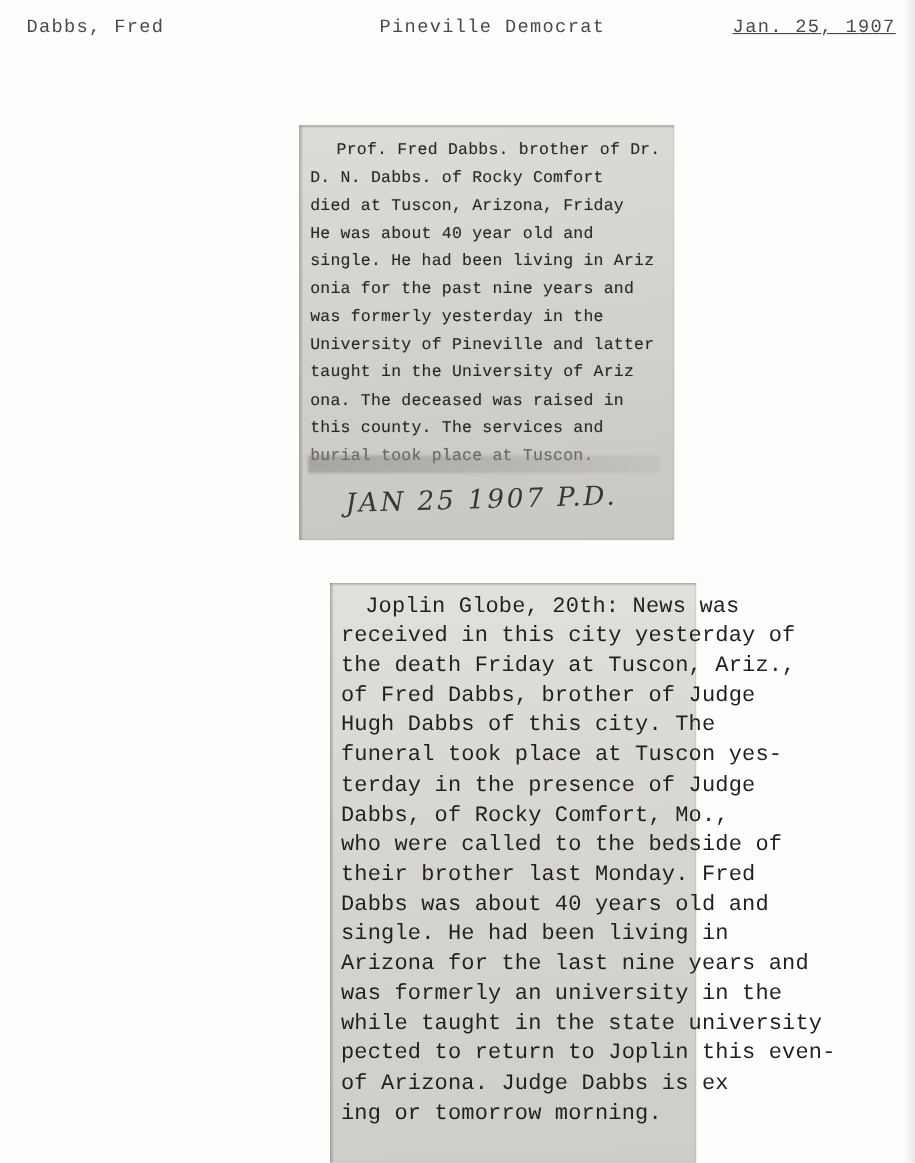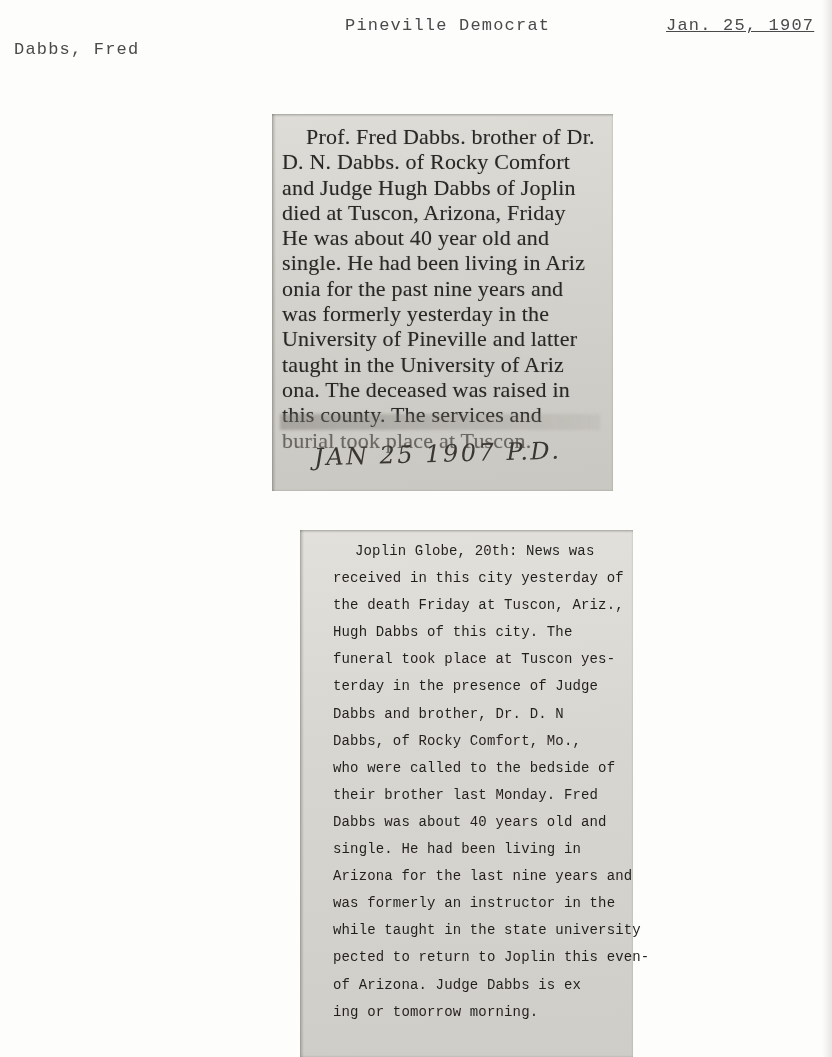--- a/index.html
+++ b/index.html
@@ -25,21 +25,21 @@
     height: 30px;
   }
   .header span {
     position: absolute;
     font-family: "Liberation Mono", monospace;
     font-size: 17px;
     letter-spacing: 1.2px;
     color: #4a4a4a;
     white-space: nowrap;
   }
-  .hdr-name  { left: 14px;  top: 0; margin-top: 24px; }
+  .hdr-name  { left: 24px;  top: 0; }
   .hdr-paper { left: 345px; top: 0; }
   .hdr-date  { left: 666px; top: 0; text-decoration: underline; }
 
   
   .clipping {
     position: absolute;
     background: #d9d7d2;
     box-shadow: 0 0 2px rgba(0,0,0,0.25) inset;
   }
 
@@ -51,27 +51,26 @@
     height: 377px;
     background: linear-gradient(175deg,#dedcd7 0%,#d4d2cc 45%,#c9c7c1 100%);
   }
   #clip1 .text-zone {
     position: absolute;
     left: 10px;
     top: 10px;
     width: 322px;
   }
   #clip1 .line {
-    font-size: 22px;
+    font-size: 15px;
     line-height: 25.3px;
     letter-spacing: 0.2px;
     white-space: nowrap;
     color: #2a2826;
     text-shadow: 0 0 1px rgba(60,60,60,0.35);
-    font-family: Liberation Serif, serif;
   }
   #clip1 .line.indent { text-indent: 24px; }
   #clip1 .line.fade { color: #55524d; opacity: .82; }
   #clip1 .smudge {
     position: absolute;
     left: 8px;
     top: 300px;
     width: 320px;
     height: 16px;
     background: linear-gradient(90deg, rgba(120,118,112,.45), rgba(150,148,142,.15));
@@ -98,26 +97,25 @@
     height: 527px;
     background: linear-gradient(178deg,#e2e0db 0%,#d8d6d1 40%,#cfcdc7 100%);
   }
   #clip2 .text-zone {
     position: absolute;
     left: 10px;
     top: 8px;
     width: 318px;
   }
   #clip2 .line {
-    font-size: 14px;
+    font-size: 20px;
     line-height: 27.1px;
     letter-spacing: 0.15px;
     white-space: nowrap;
     color: #221f1d;
-    margin-left: 23px;
   }
   #clip2 .line.indent { text-indent: 22px; }
 
   
   .edge-left {
     position: absolute;
     left: 0; top: 0; bottom: 0;
     width: 4px;
     background: linear-gradient(90deg, rgba(90,88,84,.35), rgba(255,255,255,0));
   }
@@ -142,21 +140,20 @@
   <span class="hdr-paper">Pineville Democrat</span>
   <span class="hdr-date">Jan. 25, 1907</span>
 </div>
 
 <div class="clipping" id="clip1">
   <div class="edge-top"></div>
   <div class="edge-left"></div>
   <div class="text-zone">
     <div class="line indent">Prof. Fred Dabbs. brother of Dr.</div>
     <div class="line">D. N. Dabbs. of Rocky Comfort</div>
-    <div class="line">and Judge Hugh Dabbs of Joplin</div>
     <div class="line">died at Tuscon, Arizona, Friday</div>
     <div class="line">He was about 40 year old and</div>
     <div class="line">single. He had been living in Ariz</div>
     <div class="line">onia for the past nine years and</div>
     <div class="line">was formerly yesterday in the</div>
     <div class="line">University of Pineville and latter</div>
     <div class="line">taught in the University of Ariz</div>
     <div class="line">ona. The deceased was raised in</div>
     <div class="line">this county. The services and</div>
     <div class="line fade">burial took place at Tuscon.</div>
@@ -165,31 +162,31 @@
   <div class="handwrite">JAN 25 1907  P.D.</div>
 </div>
 
 <div class="clipping" id="clip2">
   <div class="edge-top"></div>
   <div class="edge-left"></div>
   <div class="text-zone">
     <div class="line indent">Joplin Globe, 20th:   News was</div>
     <div class="line">received in this city yesterday of</div>
     <div class="line">the death Friday at Tuscon, Ariz.,</div>
+    <div class="line">of Fred Dabbs, brother of Judge</div>
     <div class="line">Hugh Dabbs of this city.  The</div>
     <div class="line">funeral took place at Tuscon yes-</div>
     <div class="line">terday in the presence of Judge</div>
-    <div class="line">Dabbs and brother, Dr. D. N</div>
     <div class="line">Dabbs, of Rocky Comfort, Mo.,</div>
     <div class="line">who were called to the bedside of</div>
     <div class="line">their brother last Monday.  Fred</div>
     <div class="line">Dabbs was about 40 years old and</div>
     <div class="line">single.  He had been living in</div>
     <div class="line">Arizona for the last nine years and</div>
-    <div class="line">was formerly an instructor in the</div>
+    <div class="line">was formerly an university in the</div>
     <div class="line">while taught in the state university</div>
     <div class="line">pected to return to Joplin this even-</div>
     <div class="line">of Arizona.  Judge Dabbs is ex</div>
     <div class="line">ing or tomorrow morning.</div>
   </div>
 </div>
 
 <div class="page-shadow"></div>
 
 </body></html>

